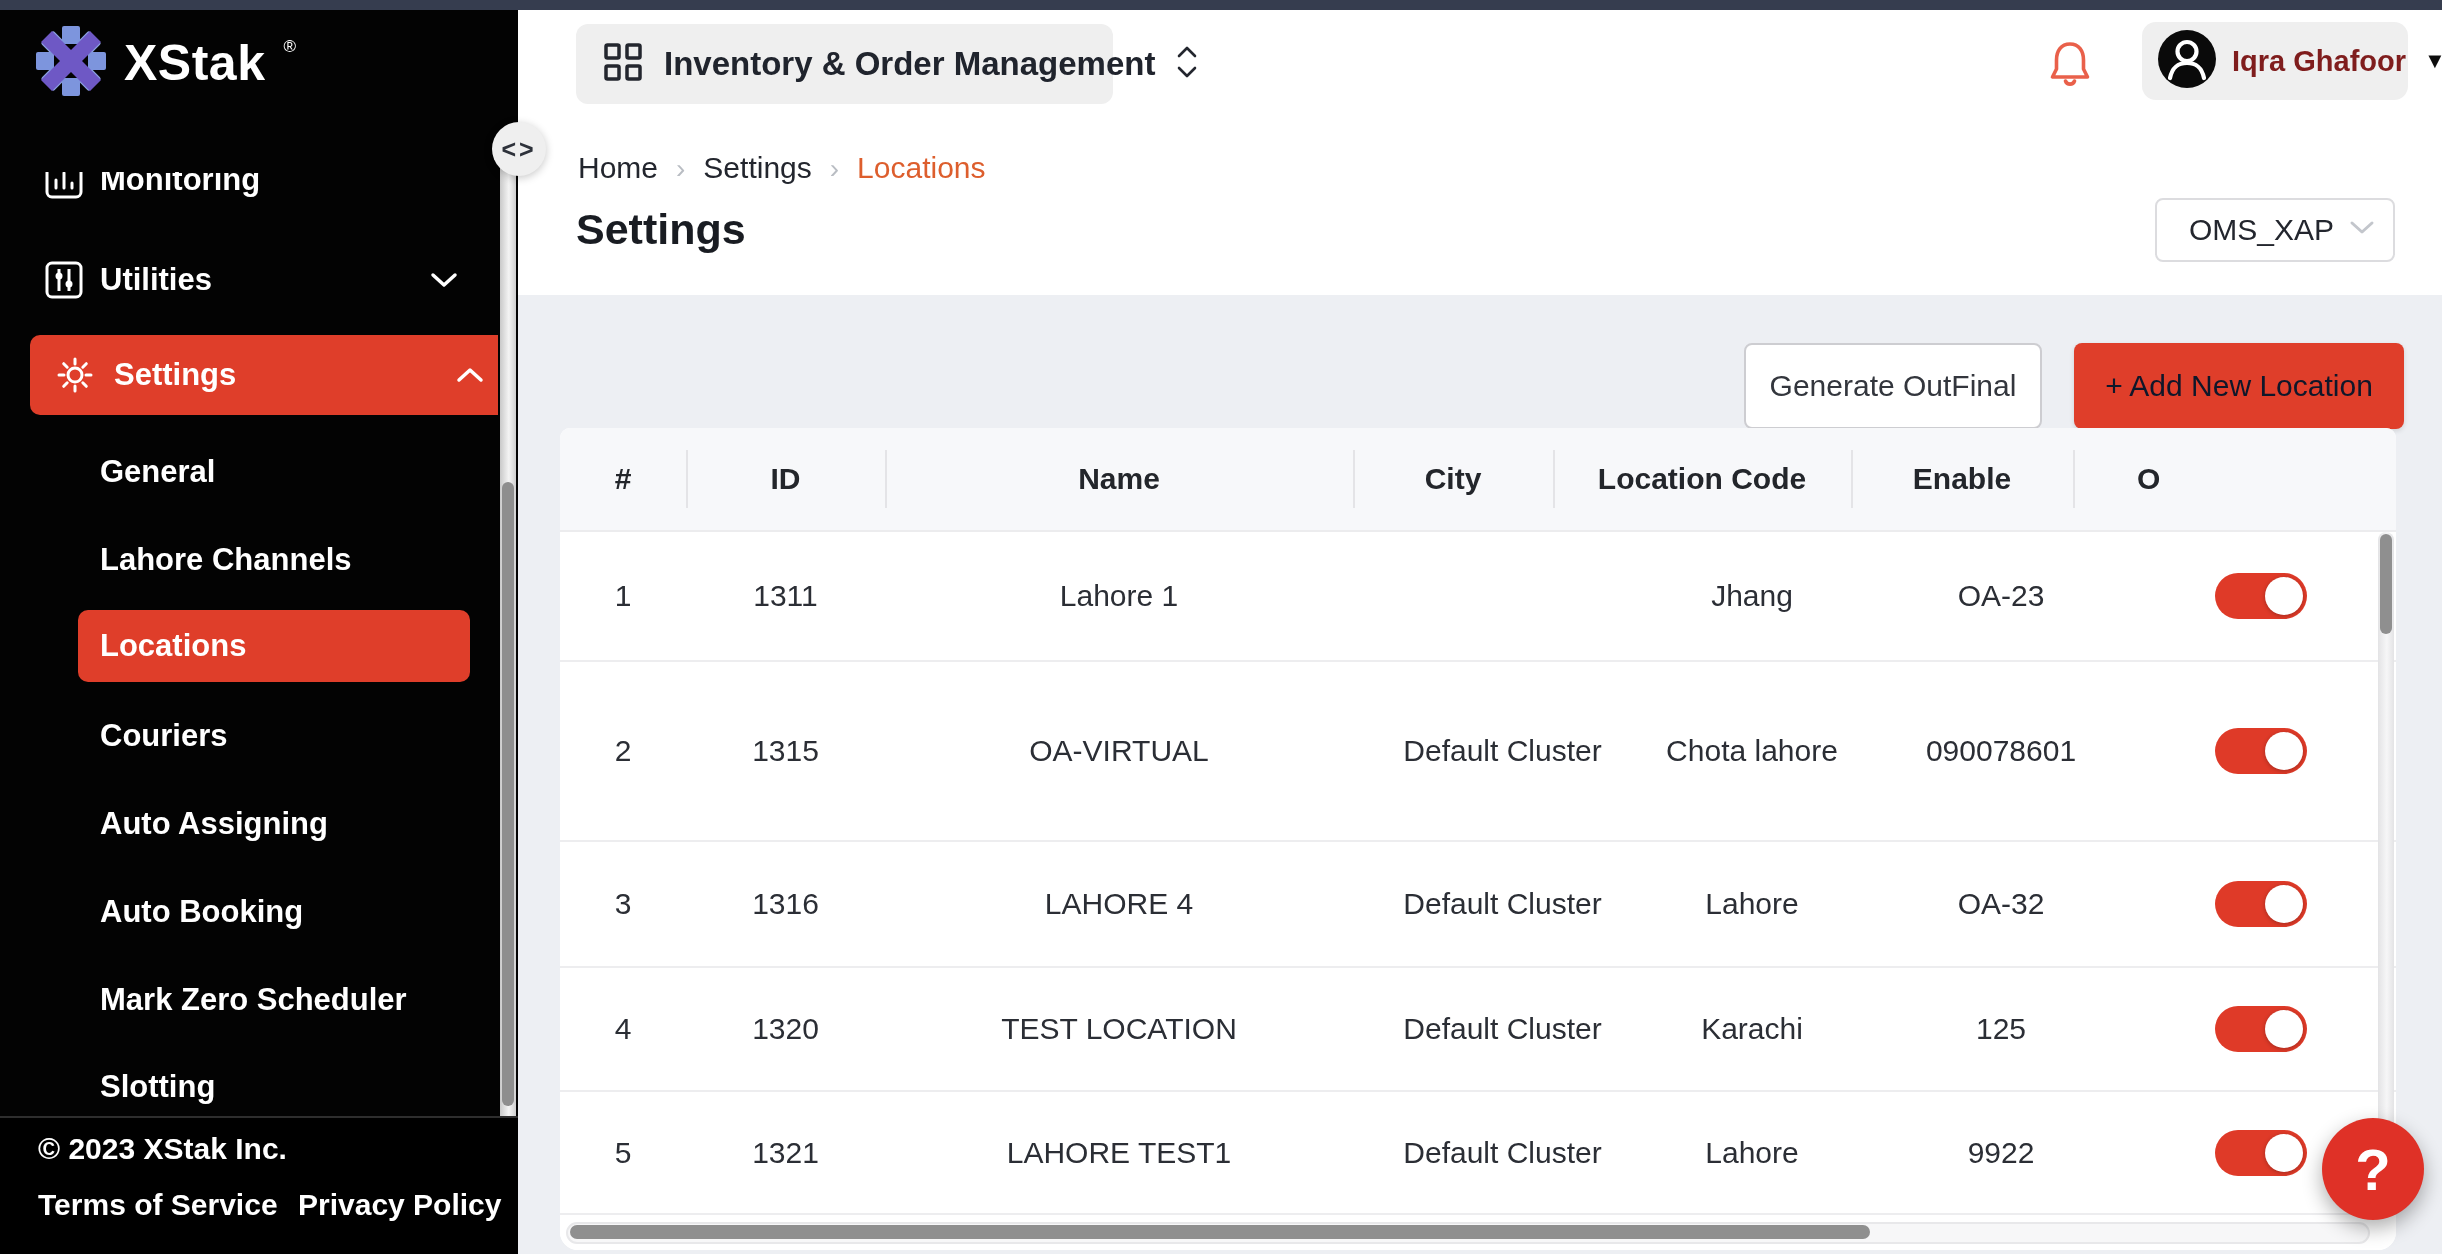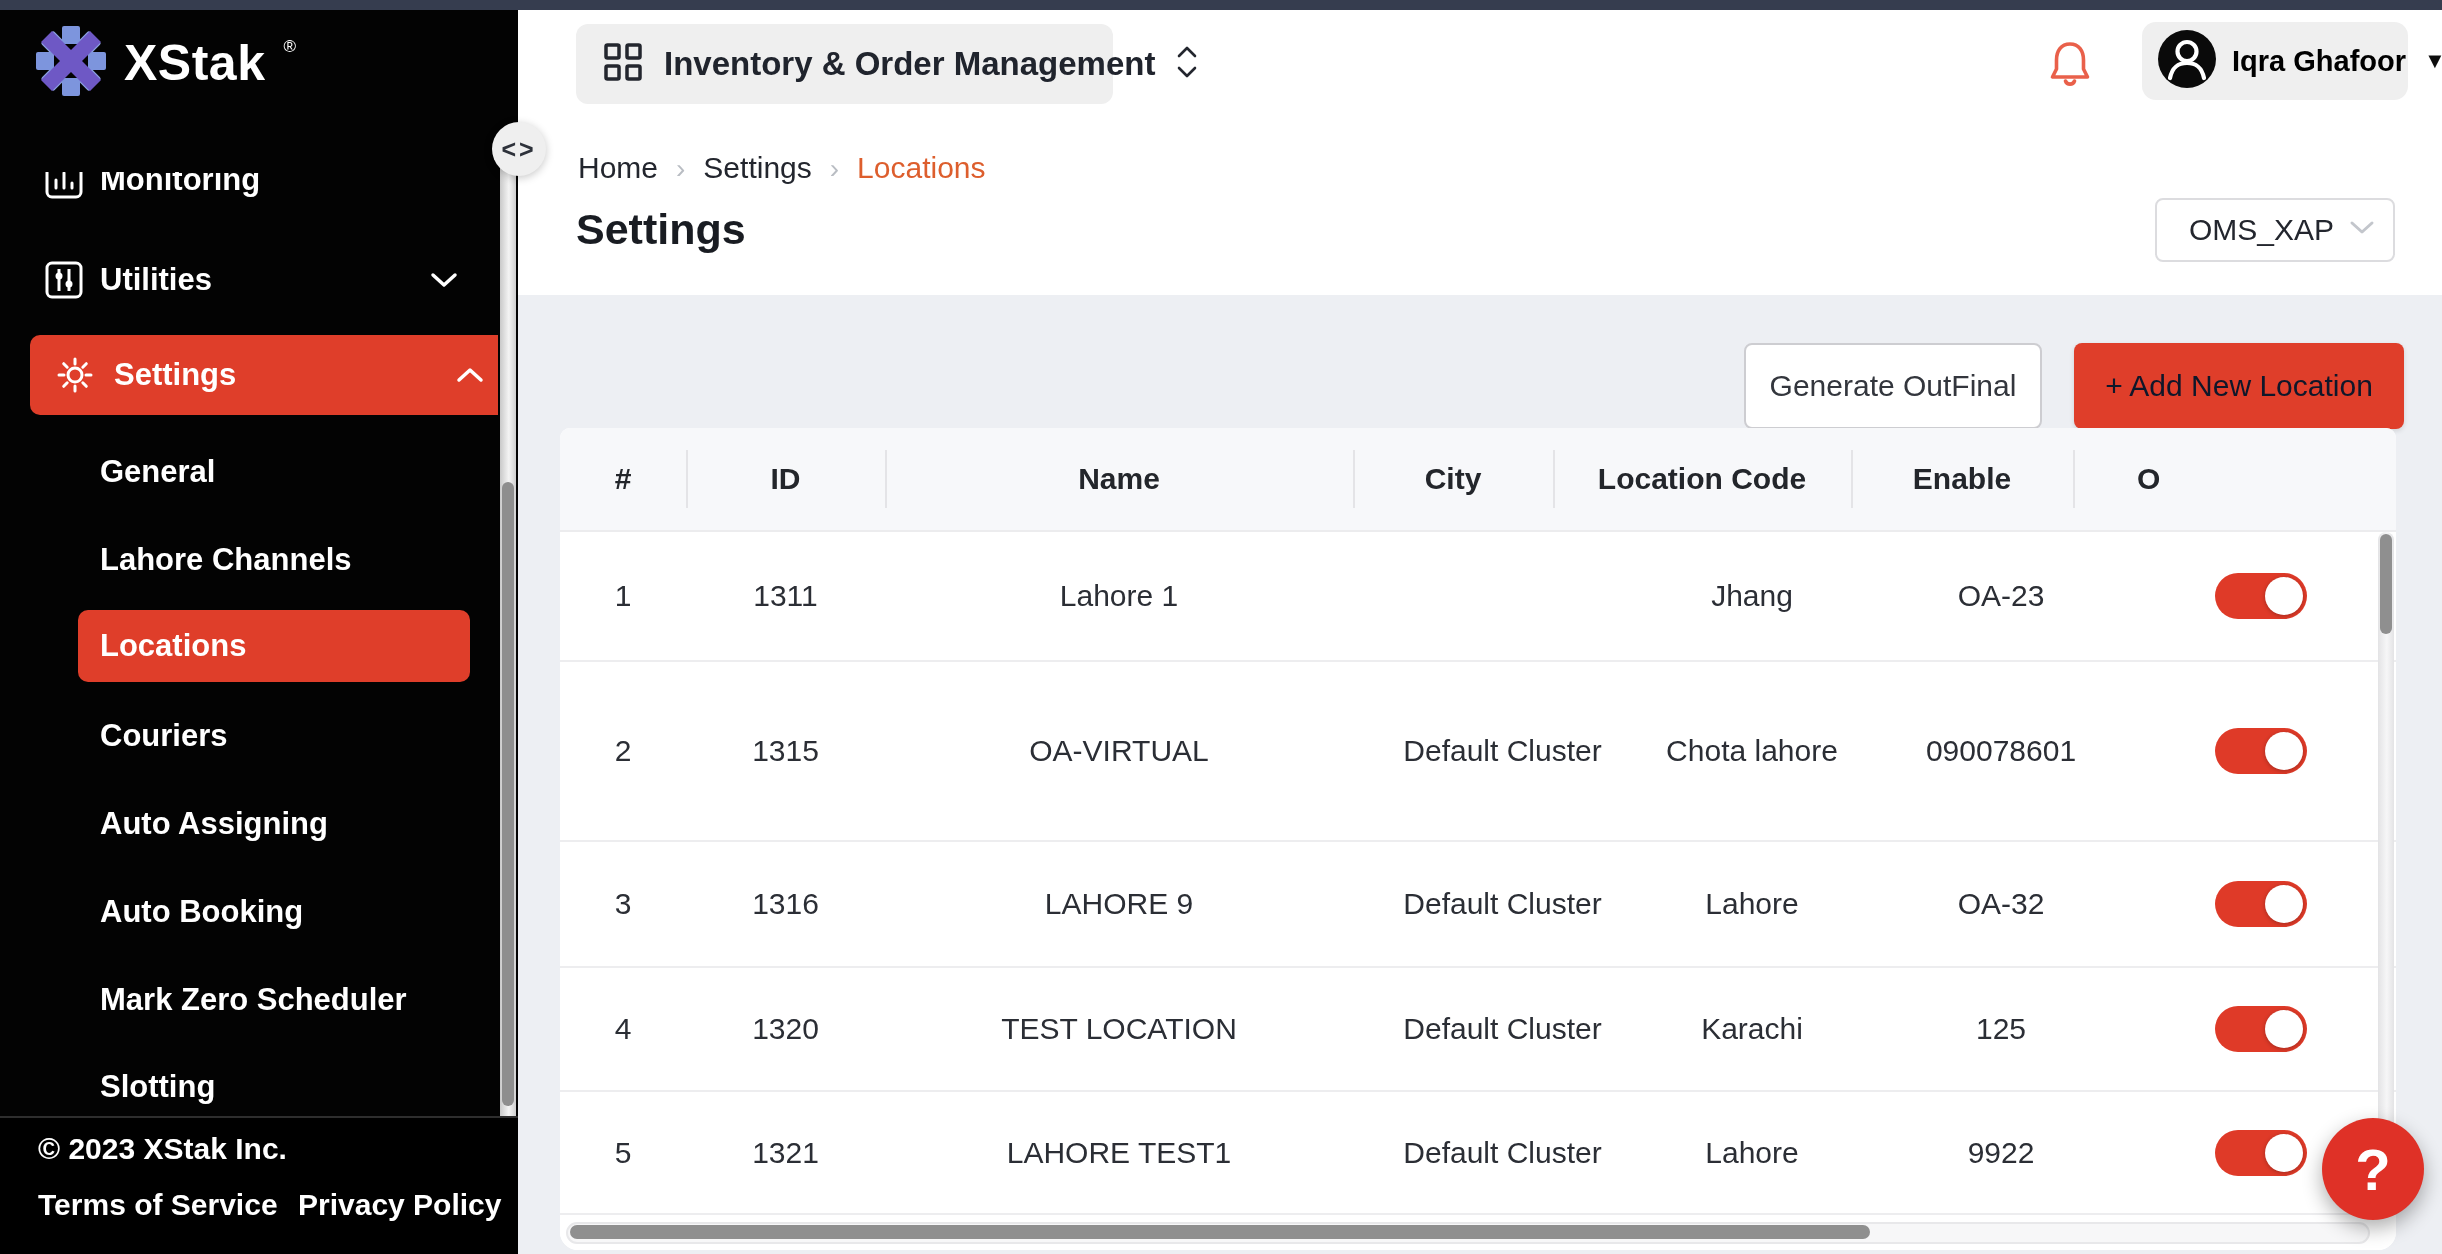--- a/index.html
+++ b/index.html
@@ -42,21 +42,21 @@
 
   
   .main{position:absolute;left:518px;top:10px;width:1924px;height:1244px;background:#edeff3;}
   .header{position:absolute;left:0;top:0;width:100%;height:105px;background:#fff;border-bottom:2px solid #ececee;}
   .app-pill{position:absolute;left:58px;top:14px;width:537px;height:80px;background:#efefef;border-radius:12px;
             display:flex;align-items:center;padding-left:26px;gap:20px;box-sizing:border-box;}
   .app-pill-label{font-size:33px;font-weight:700;color:#20242d;white-space:nowrap;}
   .bell{position:absolute;left:1530px;top:28px;display:flex;}
   .user-pill{position:absolute;left:1624px;top:12px;width:266px;height:78px;background:#efefef;border-radius:14px;
              display:flex;align-items:center;padding:0 16px;gap:16px;box-sizing:border-box;}
-  .user-name{font-size:29px;font-weight:700;color:#000000;white-space:nowrap;}
+  .user-name{font-size:29px;font-weight:700;color:#7f1d1d;white-space:nowrap;}
   .user-caret{font-size:22px;color:#0d0d0d;margin-left:2px;}
   .crumbs{position:absolute;left:0;top:105px;width:100%;height:70px;background:#fff;
           display:flex;align-items:flex-end;padding-left:60px;gap:18px;box-sizing:border-box;font-size:30px;}
   .crumb{color:#23262e;} .crumb-sep{color:#b9bdc3;font-size:28px;} .crumb-active{color:#dd5e2d;}
   .titlerow{position:absolute;left:0;top:175px;width:100%;height:110px;background:#fff;}
   .page-title{position:absolute;left:58px;top:20px;font-size:43px;font-weight:700;color:#191c22;}
   .env-select{position:absolute;left:1637px;top:13px;width:240px;height:64px;background:#fff;
               border:2px solid #dcdcdf;border-radius:8px;display:flex;align-items:center;
               justify-content:space-between;padding:0 18px 0 32px;box-sizing:border-box;}
   .env-label{font-size:30px;color:#23262e;}
@@ -311,21 +311,21 @@
           <div class="td c6">
               <div class="switch"></div>
             </div>
           <div class="td c7 td-clip">
               <div class="switch"></div>
             </div>
         </div>
         <div class="tr">
           <div class="td c0">3</div>
           <div class="td c1">1316</div>
-          <div class="td c2">LAHORE 9</div>
+          <div class="td c2">LAHORE 4</div>
           <div class="td c3">Default Cluster</div>
           <div class="td c4">Lahore</div>
           <div class="td c5">OA-32</div>
           <div class="td c6">
               <div class="switch"></div>
             </div>
           <div class="td c7 td-clip">
               <div class="switch"></div>
             </div>
         </div>

